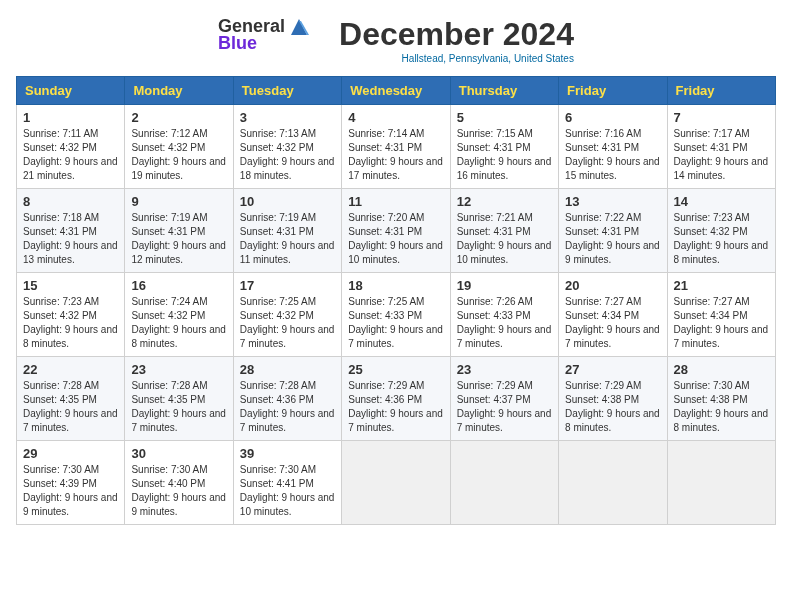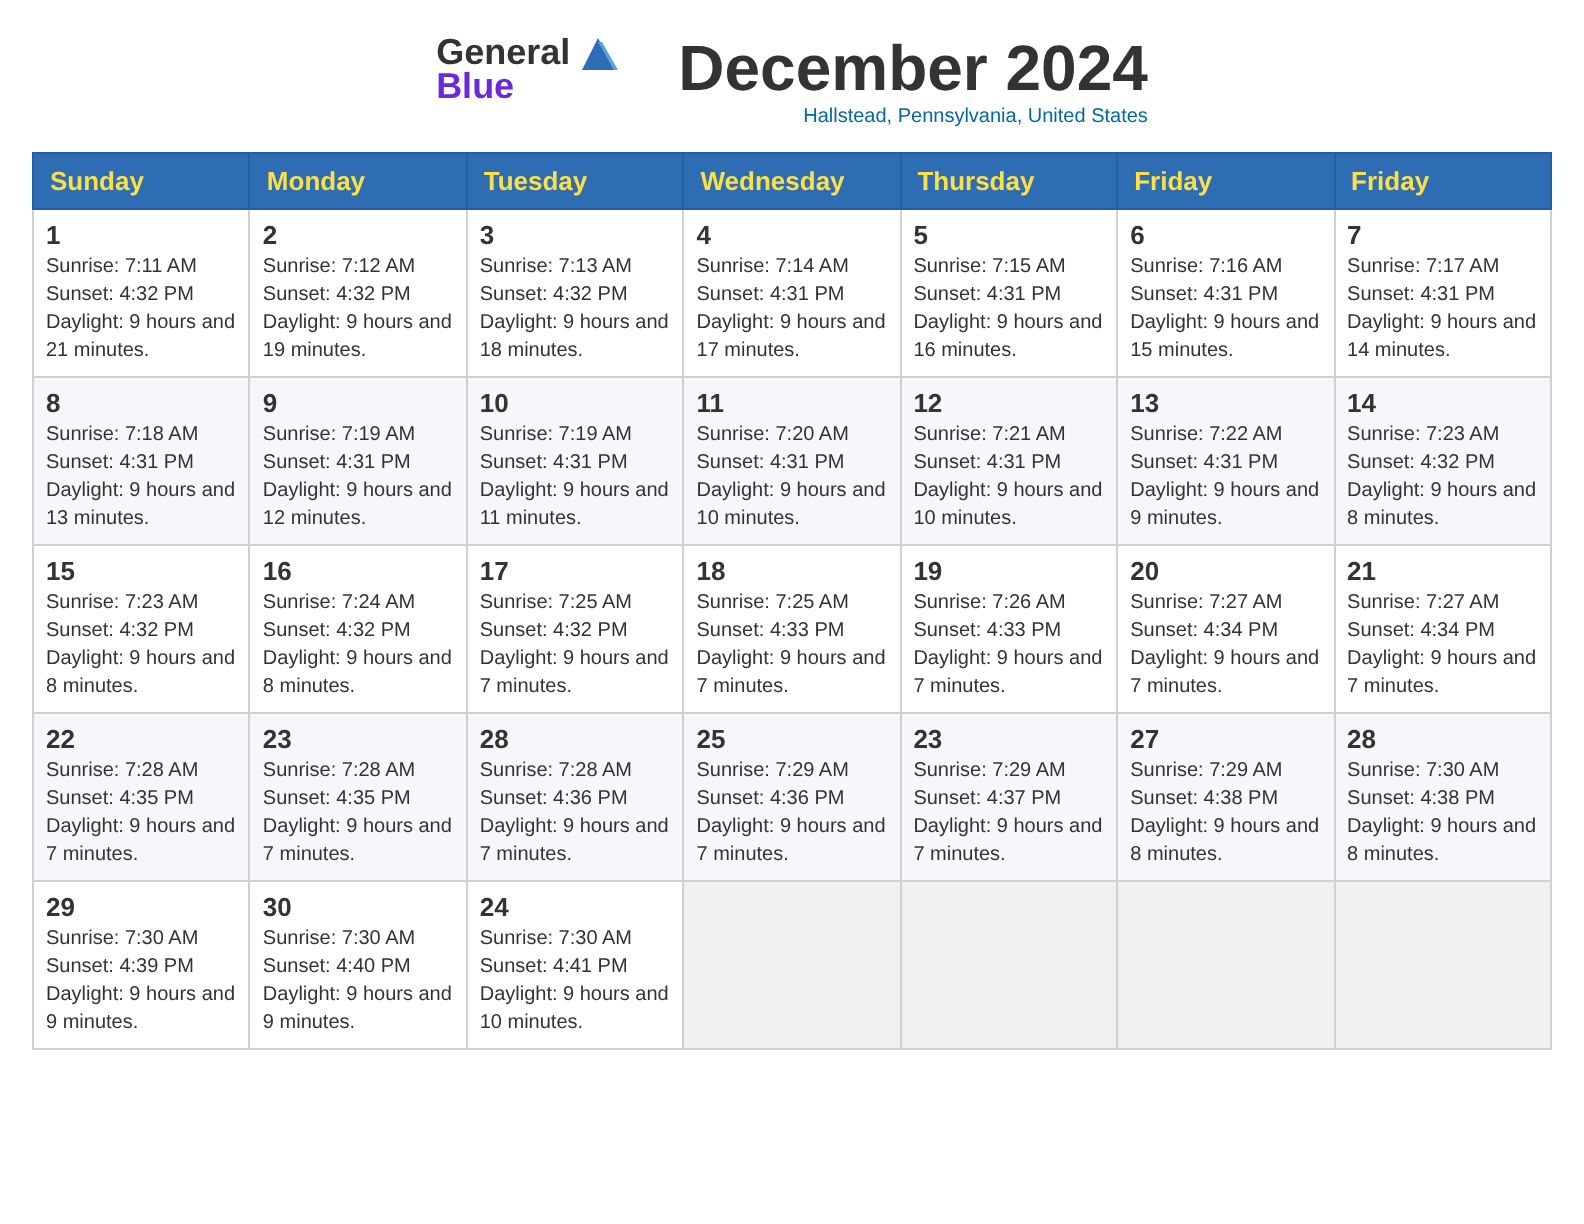--- a/index.html
+++ b/index.html
@@ -237,21 +237,21 @@
       <tr>
         <td>
           <span class="day-number">29</span>
           <div class="day-info">Sunrise: 7:30 AM<br>Sunset: 4:39 PM<br>Daylight: 9 hours and 9 minutes.</div>
         </td>
         <td>
           <span class="day-number">30</span>
           <div class="day-info">Sunrise: 7:30 AM<br>Sunset: 4:40 PM<br>Daylight: 9 hours and 9 minutes.</div>
         </td>
         <td>
-          <span class="day-number">24</span>
+          <span class="day-number">39</span>
           <div class="day-info">Sunrise: 7:30 AM<br>Sunset: 4:41 PM<br>Daylight: 9 hours and 10 minutes.</div>
         </td>
         <td class="empty-cell"></td>
         <td class="empty-cell"></td>
         <td class="empty-cell"></td>
         <td class="empty-cell"></td>
       </tr>
     </tbody>
 </table>
 

